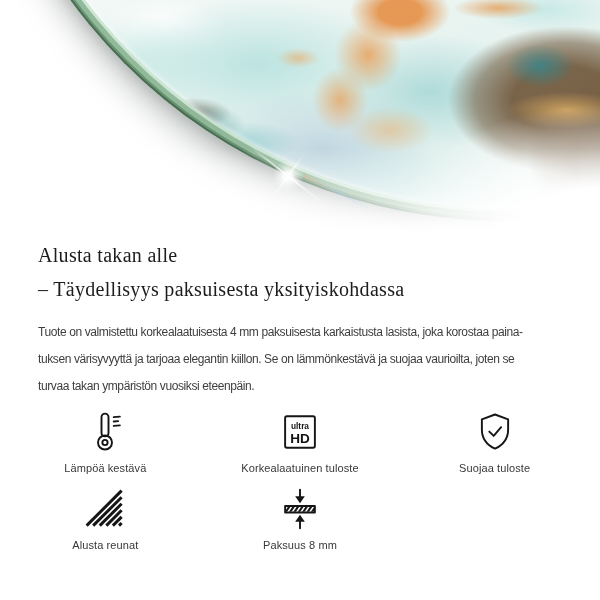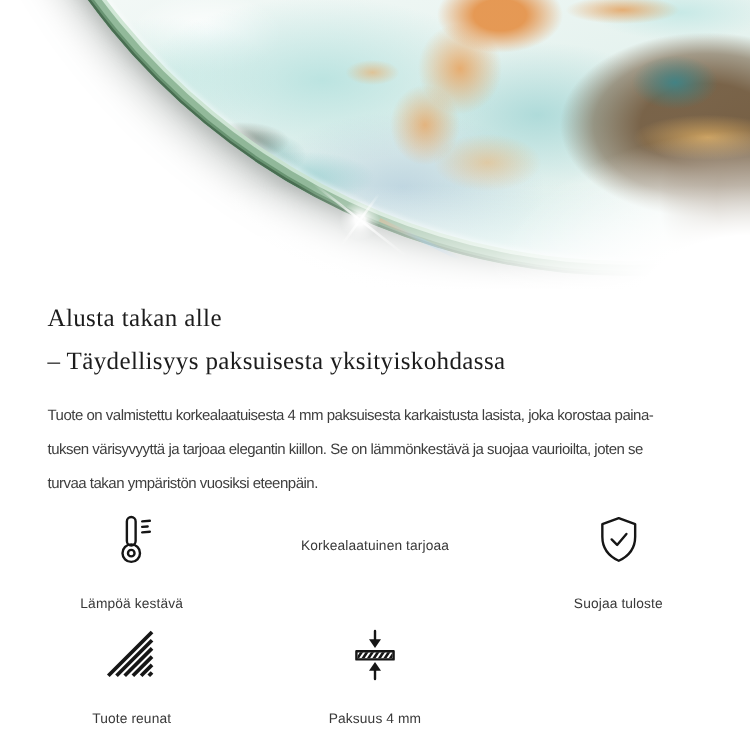--- a/index.html
+++ b/index.html
@@ -67,21 +67,21 @@
 
   
   .features{margin-top:9px;padding:0 8px;display:grid;grid-template-columns:repeat(3,1fr);row-gap:12px;}
   .feature{display:flex;flex-direction:column;align-items:center;}
   .icon-box{height:46px;display:flex;align-items:center;justify-content:center;}
   .icon-box svg{display:block;}
   .ico{fill:none;stroke:#161616;stroke-width:2.2;stroke-linecap:round;stroke-linejoin:round;}
   .ico-fill{fill:#161616;stroke:none;}
   .ico-text{fill:#121212;stroke:none;font-family:"Liberation Sans","DejaVu Sans",sans-serif;
             font-weight:bold;text-anchor:middle;}
-  .feature-label{margin-top:22px;font-size:11px;letter-spacing:.1px;color:#383838;}
+  .feature-label{margin-top:7px;font-size:11px;letter-spacing:.1px;color:#383838;}
 </style>
 </head>
 <body>
 
 <div class="page">
 
   <div class="hero">
     <div class="plate">
       <div class="marble"></div>
     </div>
@@ -115,21 +115,28 @@
           <circle class="ico" cx="24" cy="36" r="3" stroke-width="2.6"></circle>
           <line class="ico" x1="34" y1="7" x2="41" y2="6.4"></line>
           <line class="ico" x1="34" y1="12" x2="39" y2="11.6"></line>
           <line class="ico" x1="34" y1="17" x2="41" y2="16.4"></line>
         </svg>
       </div>
       <div class="feature-label">Lämpöä kestävä</div>
     </div>
 
     <div class="feature">
-      <div class="feature-label">Korkealaatuinen tarjoaa</div>
+      <div class="icon-box">
+        <svg width="42" height="42" viewBox="0 0 48 48">
+          <rect class="ico" x="7" y="6" width="34" height="36" rx="2"></rect>
+          <text class="ico-text" x="24" y="20" font-size="9.5">ultra</text>
+          <text class="ico-text" x="24" y="36" font-size="15.5">HD</text>
+        </svg>
+      </div>
+      <div class="feature-label">Korkealaatuinen tuloste</div>
     </div>
 
     <div class="feature">
       <div class="icon-box">
         <svg width="42" height="42" viewBox="0 0 48 48">
           <path class="ico" d="M24 4 L39 9.5 L39 21 C39 31.5 33 38.8 24 43 C15 38.8 9 31.5 9 21 L9 9.5 Z"></path>
           <polyline class="ico" points="17.5,23.5 22.5,28.5 31,18.5"></polyline>
         </svg>
       </div>
       <div class="feature-label">Suojaa tuloste</div>
@@ -142,21 +149,21 @@
           <g stroke="#161616" stroke-width="3.4" stroke-linecap="butt">
             <line x1="3" y1="43" x2="43" y2="3"></line>
             <line x1="10.5" y1="43" x2="43" y2="10.5"></line>
             <line x1="18" y1="43" x2="43" y2="18"></line>
             <line x1="25.5" y1="43" x2="43" y2="25.5"></line>
             <line x1="33" y1="43" x2="43" y2="33"></line>
             <line x1="40" y1="43" x2="43" y2="40"></line>
           </g>
         </svg>
       </div>
-      <div class="feature-label">Tuote reunat</div>
+      <div class="feature-label">Alusta reunat</div>
     </div>
 
     <div class="feature">
       <div class="icon-box">
         <svg width="42" height="42" viewBox="0 0 48 48">
           <defs>
               <clipPath id="barclip">
                 <rect x="8" y="21.5" width="32" height="5.5"></rect>
               </clipPath>
             </defs>
@@ -169,17 +176,17 @@
             <line x1="26" y1="30" x2="34" y2="18"></line>
             <line x1="31" y1="30" x2="39" y2="18"></line>
             <line x1="36" y1="30" x2="44" y2="18"></line>
           </g>
           <line class="ico" x1="24" y1="2" x2="24" y2="10" stroke-width="2.8"></line>
           <polygon class="ico-fill" points="18.5,9.5 29.5,9.5 24,17.5"></polygon>
           <line class="ico" x1="24" y1="46" x2="24" y2="38" stroke-width="2.8"></line>
           <polygon class="ico-fill" points="18.5,38.5 29.5,38.5 24,30.5"></polygon>
         </svg>
       </div>
-      <div class="feature-label">Paksuus 4 mm</div>
+      <div class="feature-label">Paksuus 8 mm</div>
     </div>
 
   </div>
 </div>
 
 </body></html>

